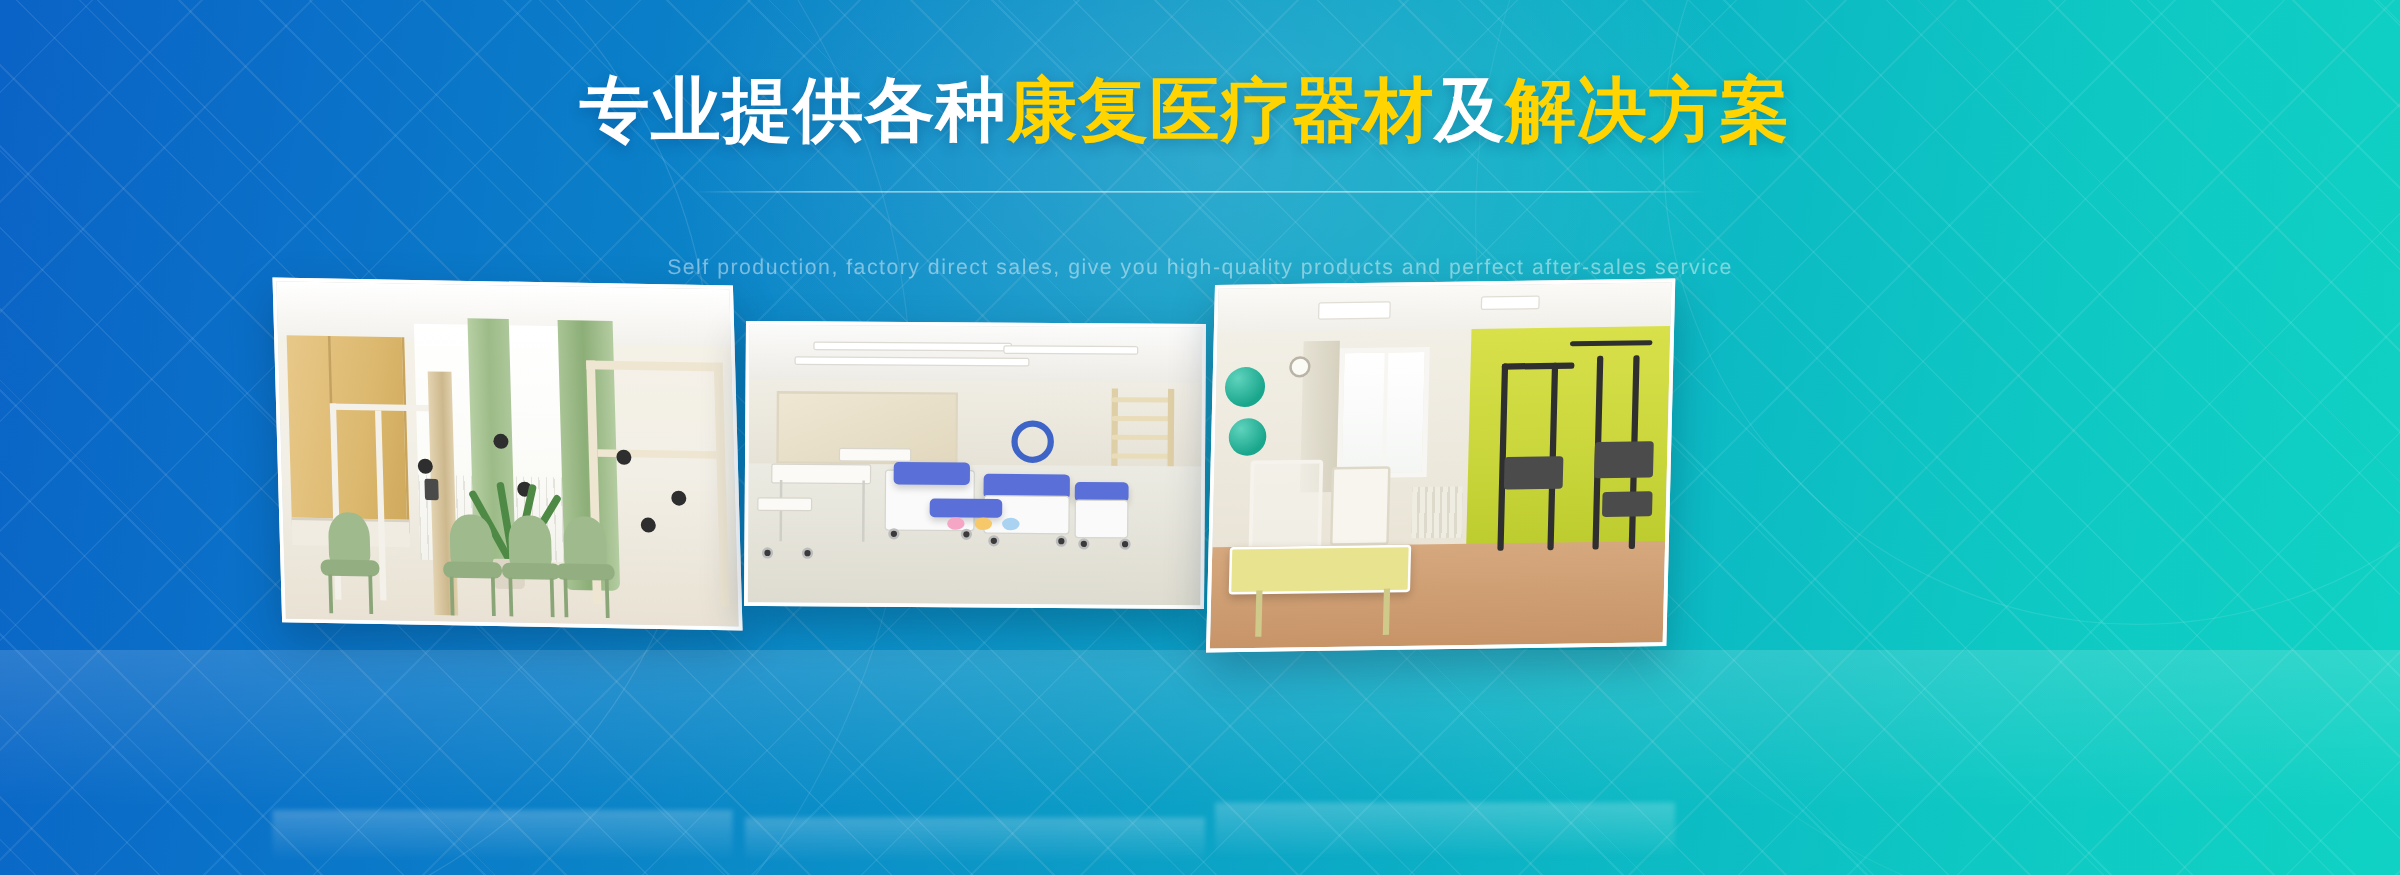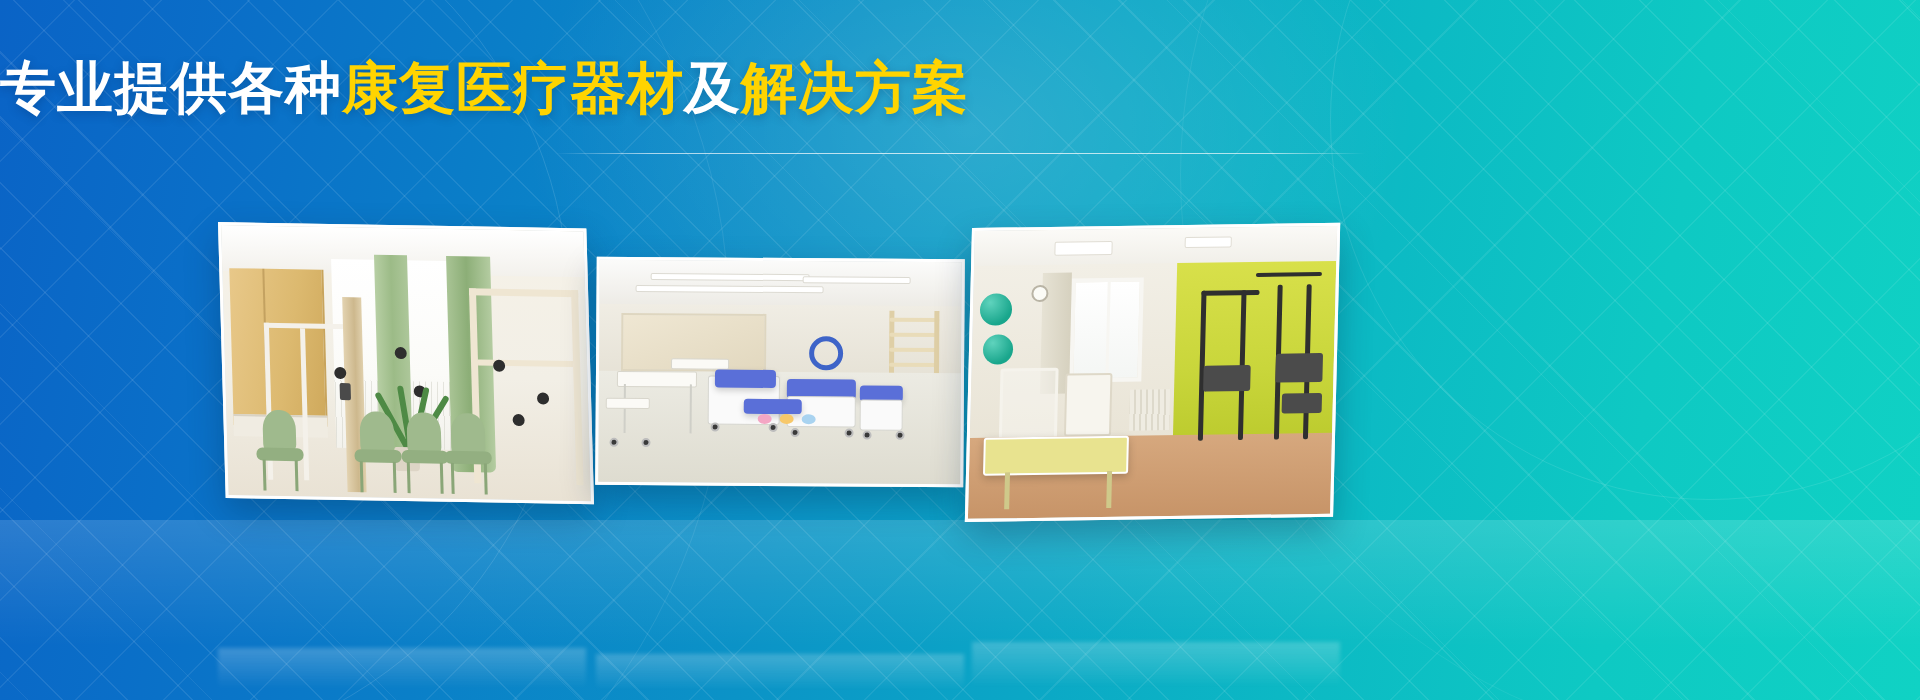--- a/index.html
+++ b/index.html
@@ -66,20 +66,21 @@
 
   .glow {
     position:absolute; pointer-events:none;
     width:900px; height:620px; left:520px; top:-180px;
     background:radial-gradient(ellipse at center, rgba(255,255,255,0.14) 0%, rgba(255,255,255,0) 70%);
   }
 
   
   .headline-wrap {
     position:absolute; left:0; top:56px; width:1896px;
+    text-align:center;
     z-index:6;
   }
   .headline {
     font-size:56px;
     font-weight:bold;
     letter-spacing:1px;
     line-height:1.15;
     white-space:nowrap;
     text-shadow:0 3px 10px rgba(0,40,90,0.28);
   }
@@ -274,20 +275,21 @@
   <div class="glow"></div>
 
   <div class="headline-wrap">
     <div class="headline">
       <span class="seg-white" style="color: rgb(255, 255, 255);">专业提供各种</span><span class="seg-yellow" style="color: rgb(255, 212, 0);">康复医疗器材</span><span class="seg-white" style="color: rgb(255, 255, 255);">及</span><span class="seg-yellow" style="color: rgb(255, 212, 0);">解决方案</span>
     </div>
   </div>
 
   <div class="divider"></div>
 
+  <div class="sub-en" style="color: rgba(255, 255, 255, 0.45);">Self production, factory direct sales, give you high-quality products and perfect after-sales service</div>
 
   <div class="photos">
 
     <div class="panel p1">
       <div class="scene s1">
         <div class="ceiling"></div>
         <div class="cabinet"></div>
         <div class="counter"></div>
         <div class="win"></div>
         <div class="curtainA"></div>

